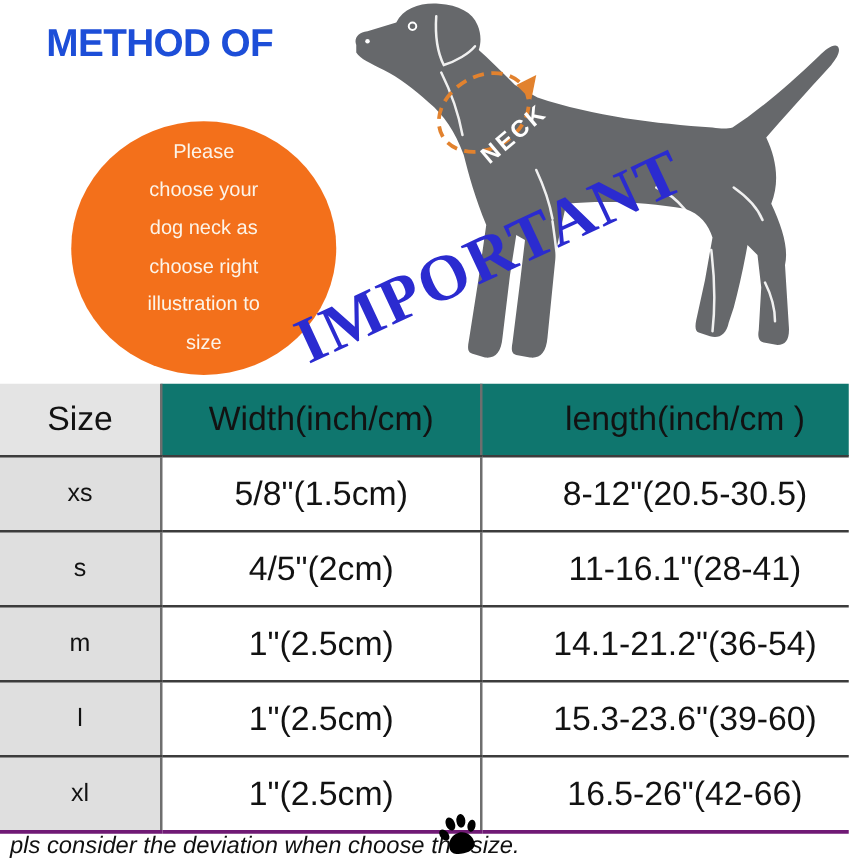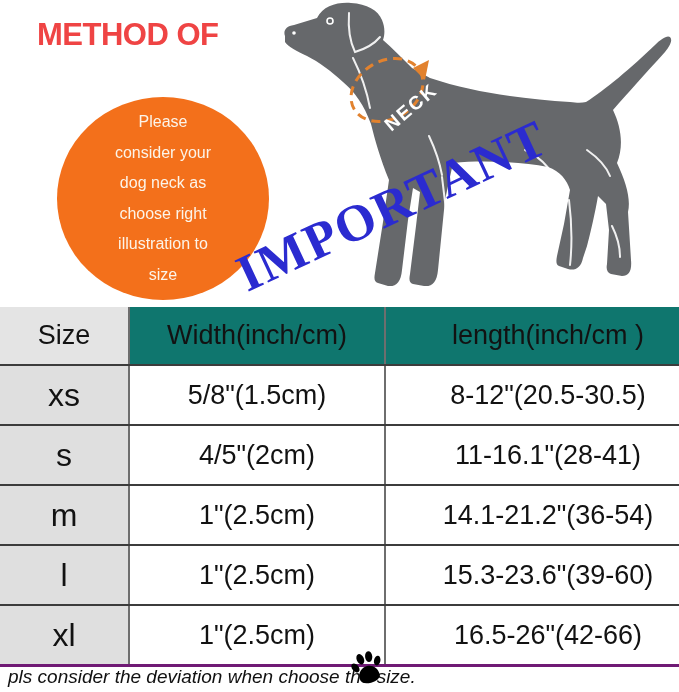--- a/index.html
+++ b/index.html
@@ -4,21 +4,21 @@
 <style>
   html,body{margin:0;padding:0;}
   body{
     width:679px;height:692px;position:relative;background:#ffffff;
     font-family:"Liberation Sans", sans-serif;overflow:hidden;
   }
   
   .title{
     position:absolute;left:37px;top:19px;z-index:2;
     font-weight:bold;font-size:31px;line-height:32px;letter-spacing:-0.5px;
-    color:#ef4444;
+    color:#1d4ed8;
   }
   
   .bubble{
     position:absolute;left:57px;top:97px;width:212px;height:203px;z-index:2;
     background:#F3701B;border-radius:50%;
     display:flex;flex-direction:column;justify-content:center;align-items:center;
     color:#FCF4E9;font-size:16px;line-height:30.5px;text-align:center;
   }
   
   .dog-svg{position:absolute;left:279px;top:0;width:400px;height:310px;z-index:1;}
@@ -38,42 +38,42 @@
   .size-table col.c2{width:256px;}
   .size-table col.c3{width:294px;}
   .size-table th,.size-table td{
     text-align:center;vertical-align:middle;font-weight:normal;
     border-top:2px solid #3C3C3C;border-bottom:2px solid #3C3C3C;
     border-left:2px solid #6E6E6E;border-right:2px solid #6E6E6E;
   }
   .size-table th{height:55px;font-size:27px;background:#0f766e;}
   .size-table th.size-col{background:#E4E4E4;}
   .size-table td{height:56px;font-size:27px;background:#ffffff;}
-  .size-table td.size-col{background:#DFDFDF;font-size:32px;}
+  .size-table td.size-col{background:#DFDFDF;font-size:20px;}
   .size-table tr:first-child th{border-top:none;}
   .size-table th:first-child,.size-table td:first-child{border-left:none;}
   .size-table th:last-child,.size-table td:last-child{border-right:none;padding-left:32px;}
   .size-table tr:last-child td{border-bottom:3px solid #701a75;}
   
   .note{
     position:absolute;left:8px;top:666px;z-index:2;
     font-style:italic;font-size:19px;color:#101010;white-space:nowrap;
   }
   .paw{position:absolute;left:349px;top:649px;width:37px;height:38px;z-index:2;}
 </style>
 </head>
 <body>
 
 <div class="title">
   <div>METHOD OF</div>
 </div>
 
 <div class="bubble">
   <div>Please</div>
-  <div>consider your</div>
+  <div>choose your</div>
   <div>dog neck as</div>
   <div>choose right</div>
   <div>illustration to</div>
   <div>size</div>
 </div>
 
 <svg class="dog-svg" viewBox="0 0 400 310">
 
   <path fill="#66686B" d="
     M 6,36

